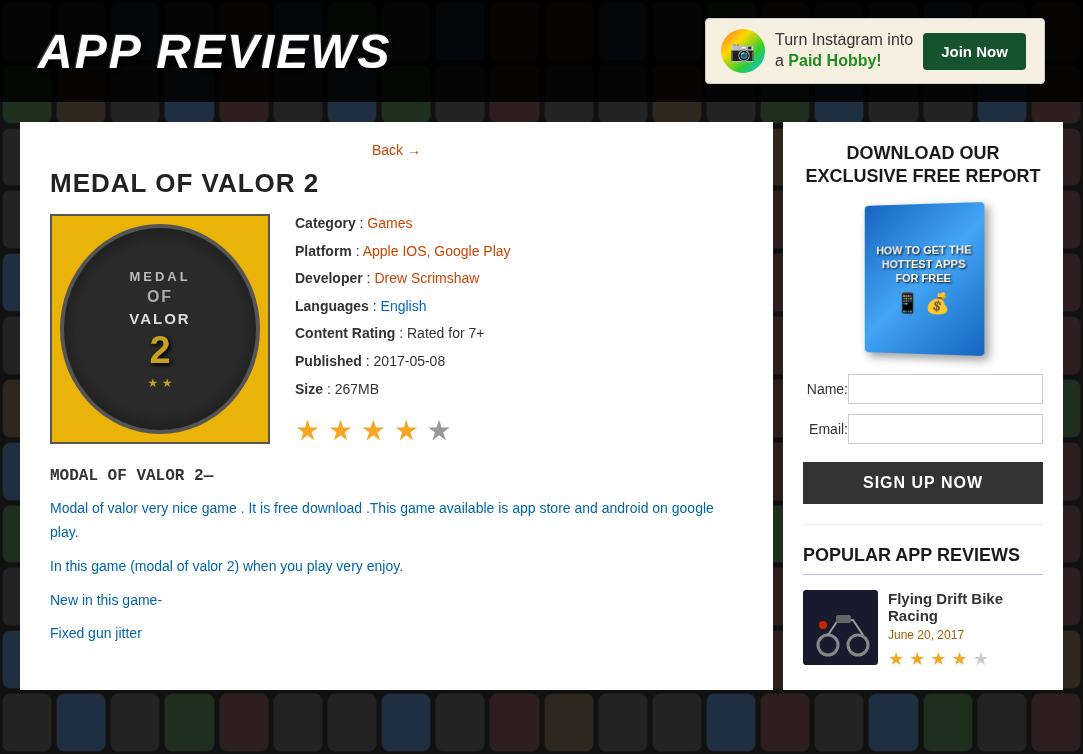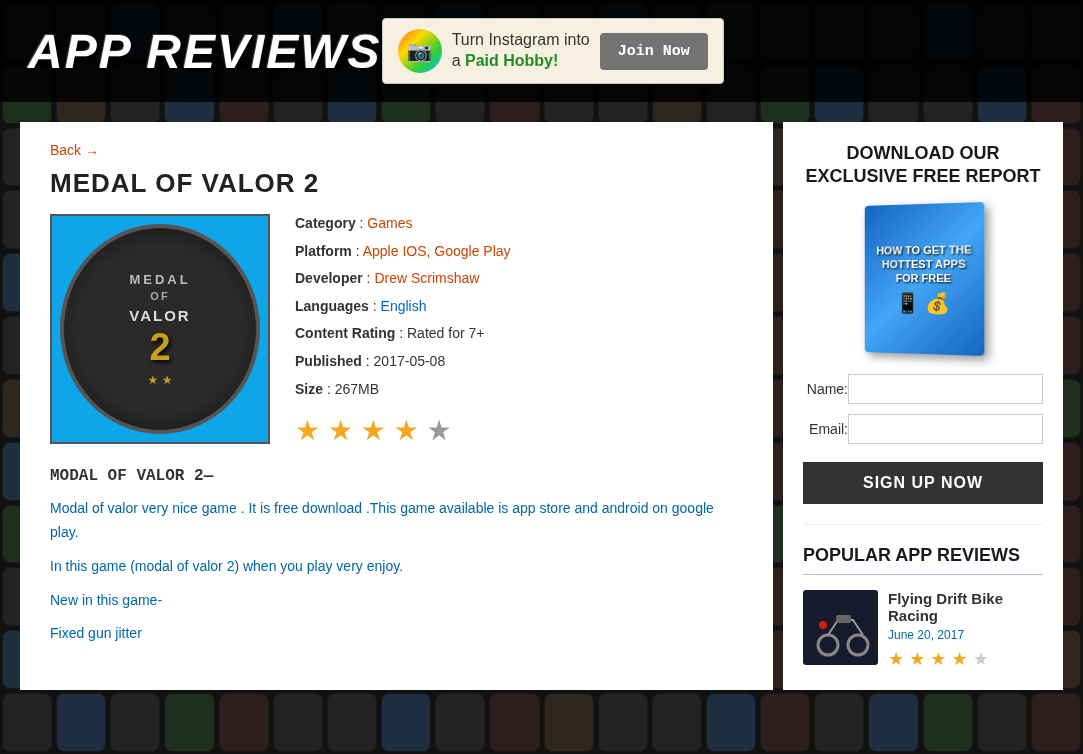--- a/index.html
+++ b/index.html
@@ -30,24 +30,24 @@
     .bg-cell:nth-child(3n) { background: #2a4a6a; }
     .bg-cell:nth-child(5n) { background: #4a2a2a; }
     .bg-cell:nth-child(7n) { background: #2a4a2a; }
     .bg-cell:nth-child(11n) { background: #4a3a2a; }
 
     
     .header {
       position: relative;
       z-index: 10;
       background: rgba(0,0,0,0.85);
-      padding: 18px 28px;
+      padding: 18px 38px;
       display: flex;
       align-items: center;
-      justify-content: flex-start;
+      justify-content: space-between;
     }
 
     .site-title {
       font-family: 'Impact', sans-serif;
       font-size: 48px;
       color: white;
       font-weight: 900;
       letter-spacing: 2px;
       text-transform: uppercase;
       text-shadow: 3px 3px 6px #000, -1px -1px 0 #444;
@@ -82,30 +82,29 @@
       color: #333;
       line-height: 1.3;
     }
 
     .ad-text .paid {
       color: #228B22;
       font-weight: bold;
     }
 
     .join-btn {
-      background: #737373;
+      background: #14532d;
       color: white;
       border: none;
       padding: 10px 18px;
       font-size: 15px;
       font-weight: bold;
       border-radius: 4px;
       cursor: pointer;
       white-space: nowrap;
-      font-family: Liberation Mono, monospace;
     }
 
     
     .main-container {
       position: relative;
       z-index: 10;
       display: flex;
       gap: 0;
       padding: 20px 20px 0 20px;
       max-width: 1083px;
@@ -113,21 +112,21 @@
 
     
     .content-area {
       background: white;
       flex: 1;
       padding: 20px 30px;
       min-width: 0;
     }
 
     .back-link {
-      text-align: left;
+      text-align: center;
       color: #cc4400;
       font-size: 14px;
       margin-bottom: 10px;
       cursor: pointer;
     }
 
     .app-title {
       font-size: 26px;
       font-weight: 900;
       color: #222;
@@ -141,21 +140,21 @@
       display: flex;
       gap: 25px;
       margin-bottom: 20px;
     }
 
     .app-icon-container {
       width: 220px;
       height: 230px;
       border: 2px solid #555;
       flex-shrink: 0;
-      background: #0ea5e9;
+      background: #eab308;
       display: flex;
       align-items: center;
       justify-content: center;
       overflow: hidden;
     }
 
     
     .mov-icon {
       width: 200px;
       height: 210px;
@@ -174,21 +173,21 @@
       color: #ccc;
       font-weight: 900;
       font-size: 13px;
       text-transform: uppercase;
       letter-spacing: 2px;
       line-height: 1.4;
       font-family: Impact, sans-serif;
     }
 
     .mov-text .of-text {
-      font-size: 11px;
+      font-size: 16px;
       color: #aaa;
     }
 
     .mov-text .valor-text {
       font-size: 15px;
       color: #ddd;
     }
 
     .mov-number {
       color: #c8a020;
@@ -397,21 +396,21 @@
 
     .popular-info .app-name {
       font-size: 15px;
       font-weight: bold;
       color: #333;
       margin-bottom: 4px;
     }
 
     .popular-info .app-date {
       font-size: 12px;
-      color: #0369a1;
+      color: #a16207;
       margin-bottom: 6px;
     }
 
     .popular-info .stars {
       color: #f5a623;
       font-size: 18px;
     }
   </style>
 </head>
 <body>

